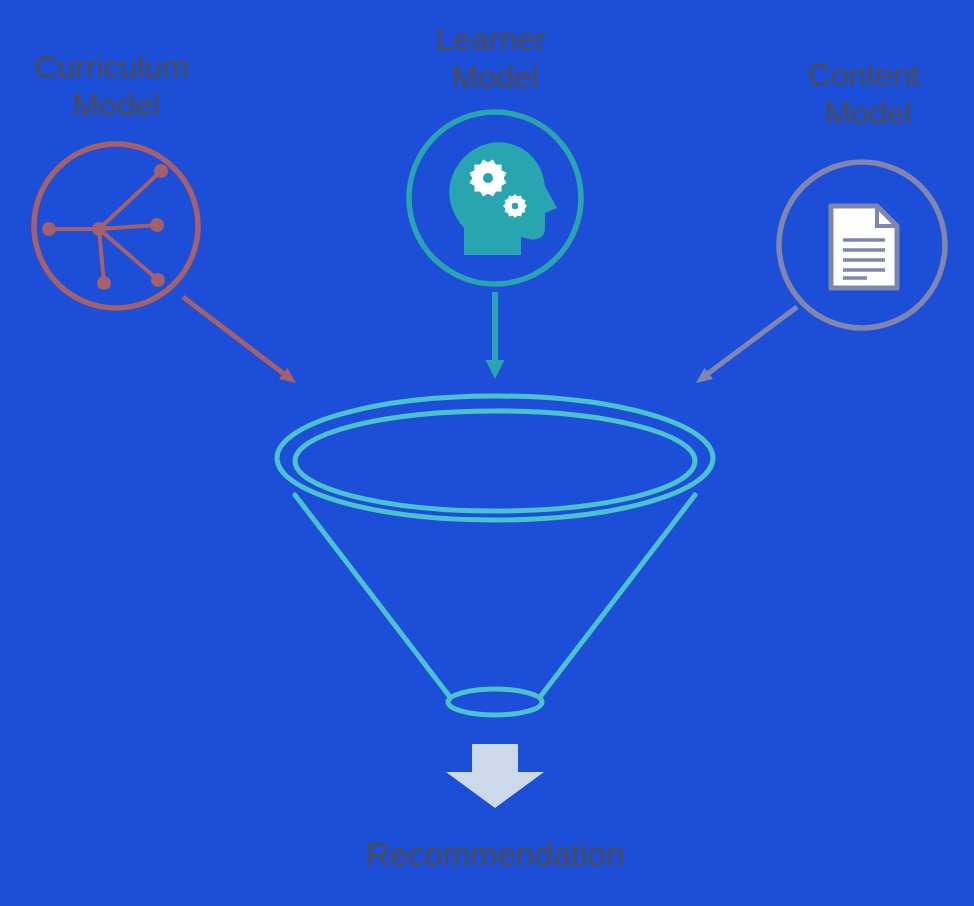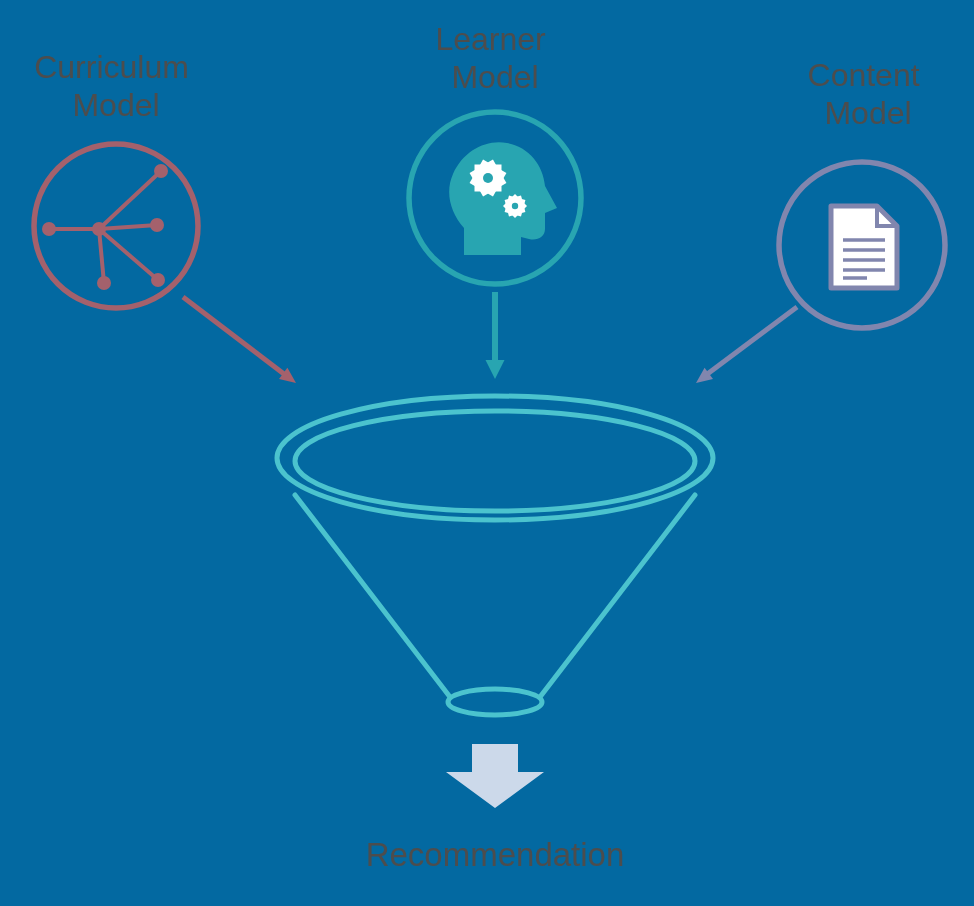--- a/index.html
+++ b/index.html
@@ -1,19 +1,19 @@
 <!DOCTYPE html>
 <html><head>
 <meta charset="utf-8">
 <style>
   html,body{margin:0;padding:0;background:#ffffff;}
   .canvas{
     position:relative;
     width:974px;height:906px;
-    background:#0369a1;
+    background:#1d4ed8;
     font-family:"Liberation Sans", sans-serif;
     overflow:hidden;
   }
   svg{display:block;}
   .label{
     font-family:"Liberation Sans", sans-serif;
     font-size:32px;
     text-anchor:middle;
   }
   .out-label{

